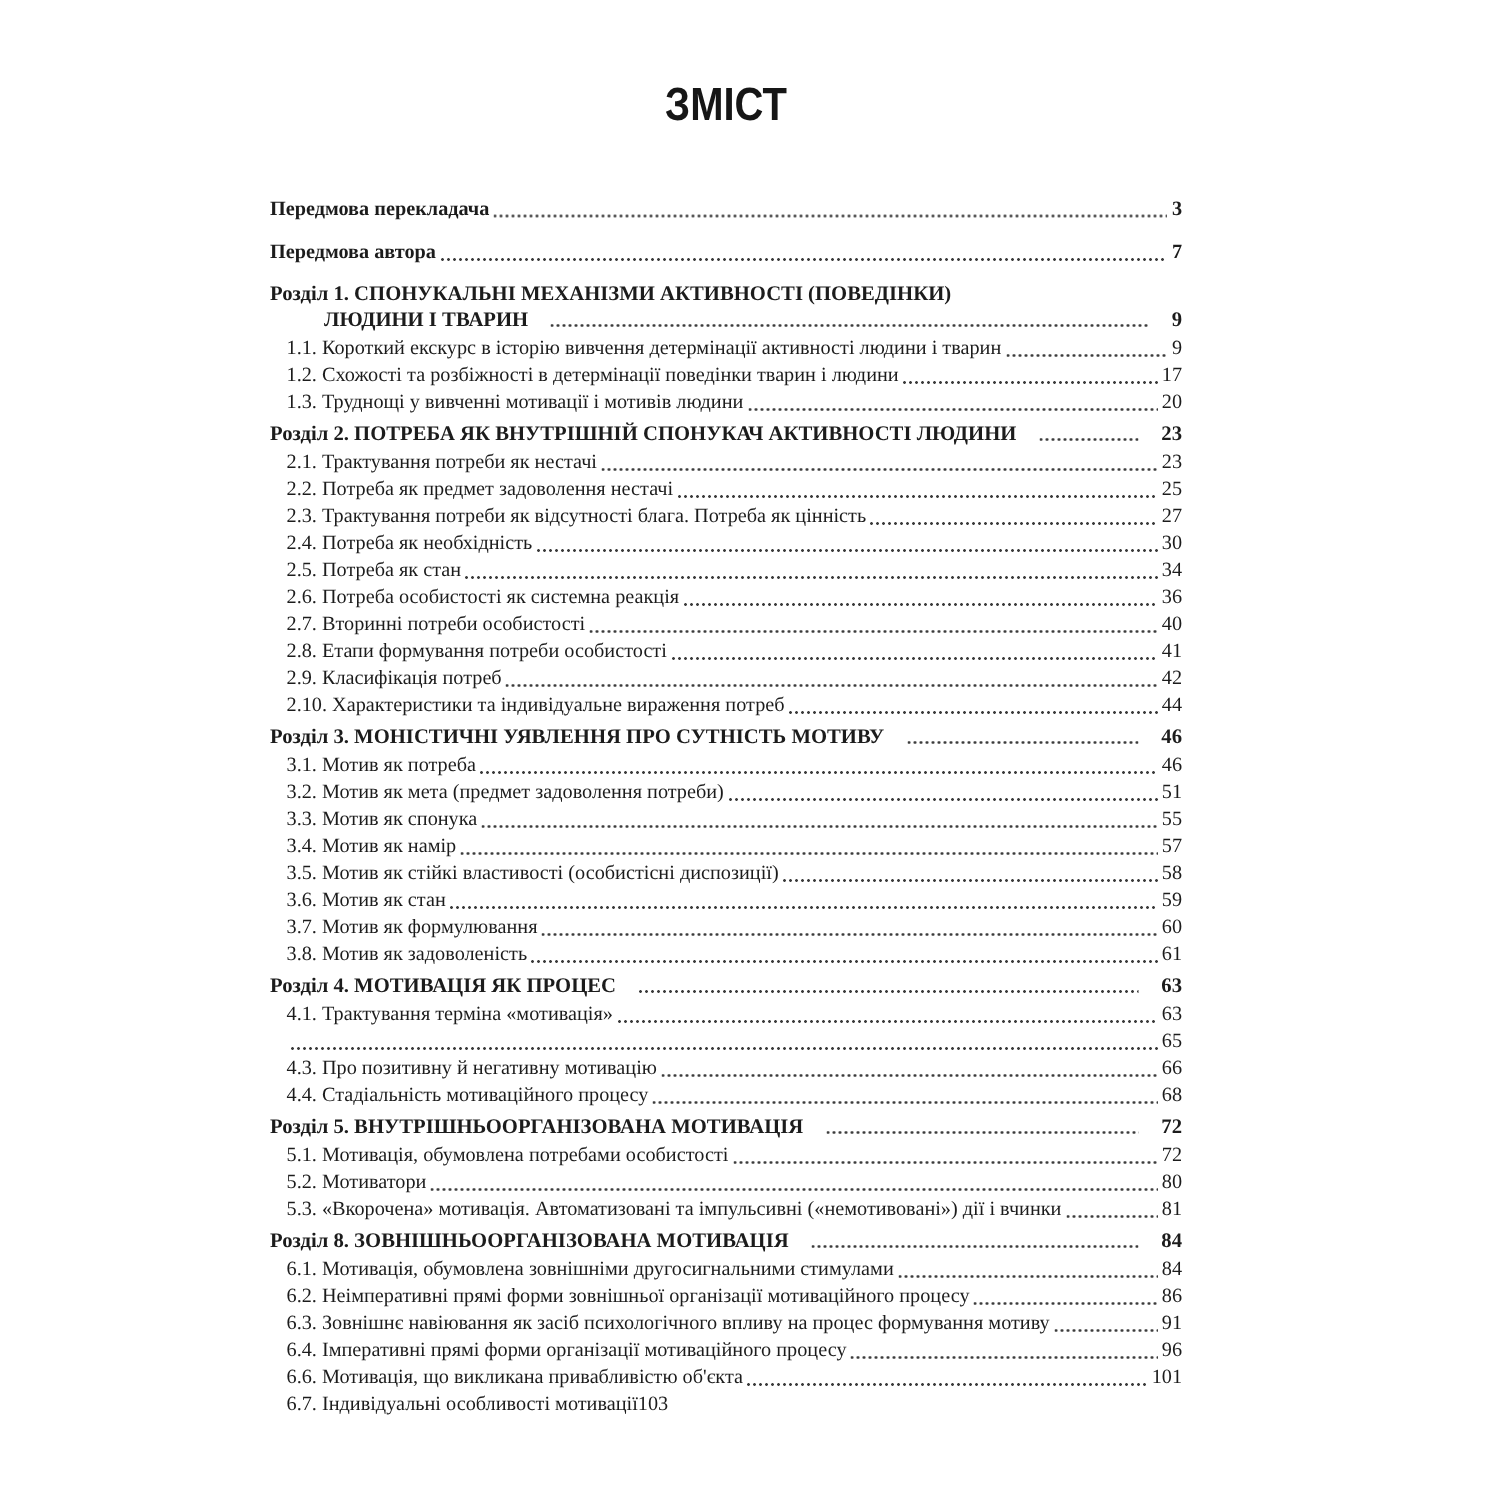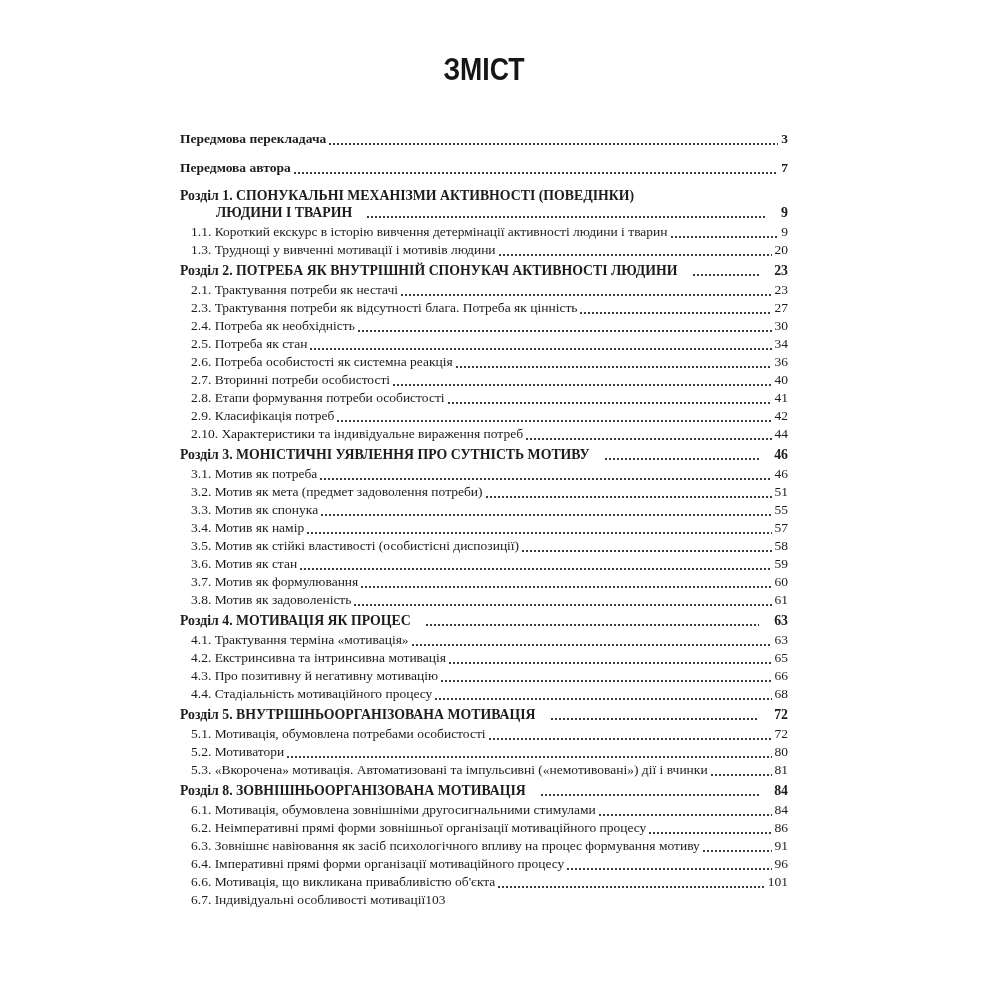--- a/index.html
+++ b/index.html
@@ -102,39 +102,49 @@
             <span class="leader"></span>
             <span class="pagenum">9</span>
           </div>
           <div class="chapter-items">
             <div class="entry item-entry">
               <span class="txt">1.1. Короткий екскурс в історію вивчення детермінації активності людини і тварин</span>
               <span class="leader"></span>
               <span class="pagenum">9</span>
             </div>
             <div class="entry item-entry">
+              <span class="txt">1.2. Схожості та розбіжності в детермінації поведінки тварин і людини</span>
+              <span class="leader"></span>
+              <span class="pagenum">17</span>
+            </div>
+            <div class="entry item-entry">
               <span class="txt">1.3. Труднощі у вивченні мотивації і мотивів людини</span>
               <span class="leader"></span>
               <span class="pagenum">20</span>
             </div>
           </div>
         </div>
         <div class="chapter">
           <div class="entry chapter-heading-row">
             <span class="txt">Розділ 2. ПОТРЕБА ЯК ВНУТРІШНІЙ СПОНУКАЧ АКТИВНОСТІ ЛЮДИНИ</span>
             <span class="leader"></span>
             <span class="pagenum">23</span>
           </div>
           <div class="chapter-items">
             <div class="entry item-entry">
               <span class="txt">2.1. Трактування потреби як нестачі</span>
               <span class="leader"></span>
               <span class="pagenum">23</span>
             </div>
             <div class="entry item-entry">
+              <span class="txt">2.2. Потреба як предмет задоволення нестачі</span>
+              <span class="leader"></span>
+              <span class="pagenum">25</span>
+            </div>
+            <div class="entry item-entry">
               <span class="txt">2.3. Трактування потреби як відсутності блага. Потреба як цінність</span>
               <span class="leader"></span>
               <span class="pagenum">27</span>
             </div>
             <div class="entry item-entry">
               <span class="txt">2.4. Потреба як необхідність</span>
               <span class="leader"></span>
               <span class="pagenum">30</span>
             </div>
             <div class="entry item-entry">
@@ -224,21 +234,20 @@
             <span class="leader"></span>
             <span class="pagenum">63</span>
           </div>
           <div class="chapter-items">
             <div class="entry item-entry">
               <span class="txt">4.1. Трактування терміна «мотивація»</span>
               <span class="leader"></span>
               <span class="pagenum">63</span>
             </div>
             <div class="entry item-entry">
-              <span class="txt">4.2. Екстринсивна та інтринсивна мотивація</span>
               <span class="leader"></span>
               <span class="pagenum">65</span>
             </div>
             <div class="entry item-entry">
               <span class="txt">4.3. Про позитивну й негативну мотивацію</span>
               <span class="leader"></span>
               <span class="pagenum">66</span>
             </div>
             <div class="entry item-entry">
               <span class="txt">4.4. Стадіальність мотиваційного процесу</span>

